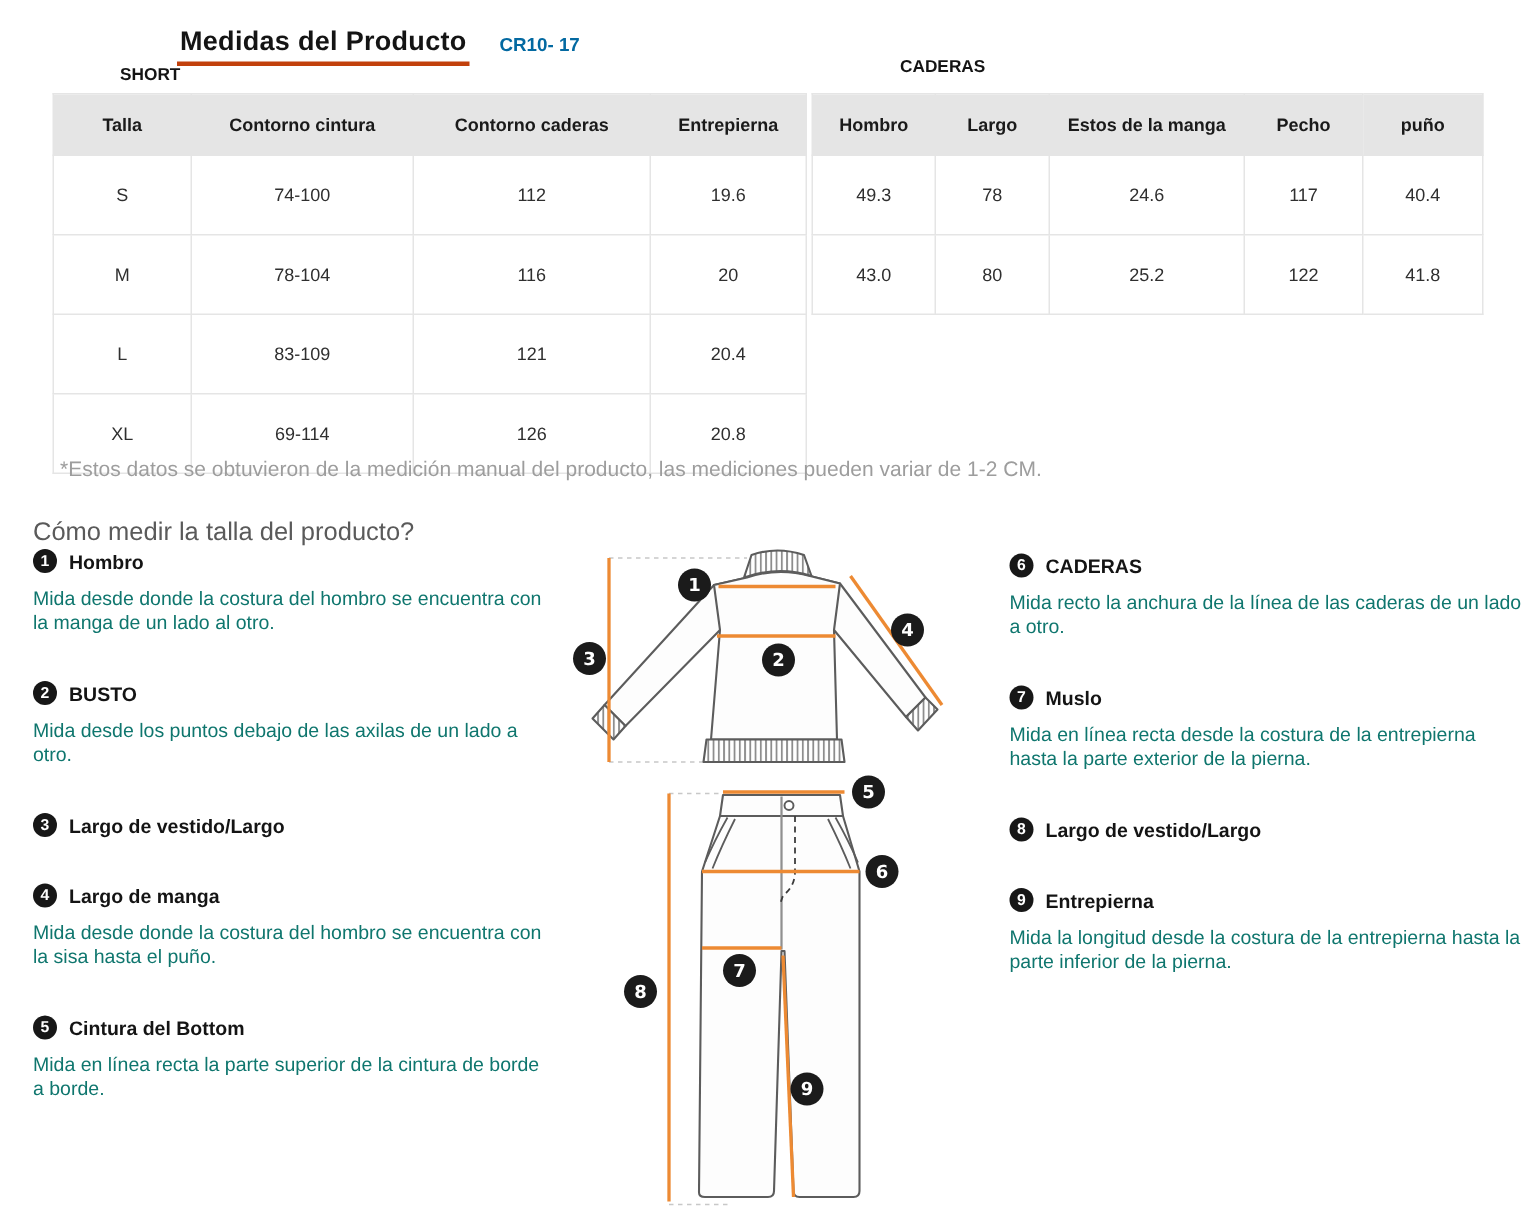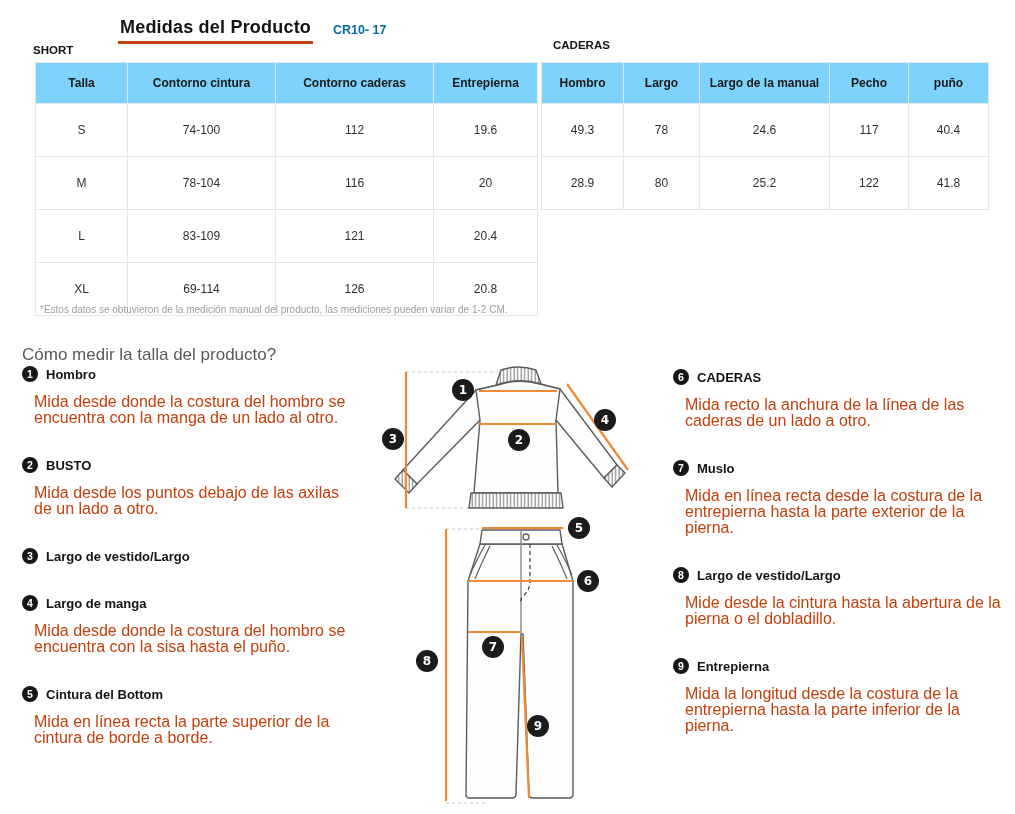--- a/index.html
+++ b/index.html
@@ -5,40 +5,40 @@
   html,body{margin:0;padding:0;}
   body{
     width:1015px;height:814px;position:relative;background:#ffffff;
     font-family:"Liberation Sans", sans-serif;overflow:hidden;
   }
   .page-title{
     position:absolute;left:118px;top:17px;font-size:18px;font-weight:bold;color:#141414;
     border-bottom:3px solid #c2410c;padding:0 2px 3px 2px;letter-spacing:.2px;
   }
   .product-code{position:absolute;left:333px;top:23px;font-size:12.5px;font-weight:bold;color:#0369a1;}
-  .table-label{position:absolute;font-size:11.5px;font-weight:bold;color:#141414;}
+  .table-label{position:absolute;font-size:11.5px;font-weight:bold;color:#141414;margin-left:47px;}
   #label-short{left:33px;top:44px;}
   #label-camisa{left:553px;top:39px;}
   .size-table{position:absolute;top:62px;border-collapse:collapse;table-layout:fixed;background:#fff;}
   #table-short{left:35px;width:502px;}
   #table-camisa{left:541px;width:447px;}
   .size-table th,.size-table td{border:1px solid #e5e5e5;text-align:center;vertical-align:middle;}
-  .size-table th{background:#7dd3fc;font-size:12px;font-weight:bold;color:#1a1a1a;height:38px;margin-top:41px;}
+  .size-table th{background:#e5e5e5;font-size:12px;font-weight:bold;color:#1a1a1a;height:38px;margin-top:41px;}
   .size-table td{font-size:12px;color:#2f2f2f;height:50px;}
-  .footnote{position:absolute;left:40px;top:304px;font-size:10px;color:#9d9d9d;}
+  .footnote{position:absolute;left:40px;top:304px;font-size:14px;color:#9d9d9d;}
   .section-heading{position:absolute;left:22px;top:327px;font-size:17px;color:#5a5a5a;margin-top:18px;}
   .ins-col{position:absolute;}
   #ins-left{left:22px;top:366px;width:348px;}
   #ins-right{left:673px;top:369px;width:342px;}
   .ins-item{margin-bottom:31px;}
   .ins-title-row{display:flex;align-items:center;gap:8px;margin-bottom:9px;}
   .badge{width:16px;height:16px;border-radius:50%;background:#171717;color:#fff;font-size:10.5px;
     font-weight:bold;display:flex;align-items:center;justify-content:center;flex:0 0 16px;}
   .ins-title{font-size:13px;font-weight:bold;color:#141414;}
-  .ins-desc{margin:12px;font-size:16px;color:#c2410c;line-height:16px;}
+  .ins-desc{margin:0;font-size:13px;color:#0f766e;line-height:16px;}
   .diagram{position:absolute;}
   #sweater-svg{left:380px;top:362px;}
   #pants-svg{left:402px;top:511px;}
   .garment{fill:#fdfdfd;stroke:#5c5c5c;stroke-width:1.4;stroke-linejoin:round;}
   .rib-fill{fill:url(#rib);}
   .seam{fill:none;stroke:#5c5c5c;stroke-width:1.2;}
   .meas{stroke:#ED8A33;stroke-width:2.2;fill:none;}
   .guide{stroke:#c8c8c8;stroke-width:1;stroke-dasharray:3 3;}
   .marker-circle{fill:#1b1b1b;}
   .marker-num{fill:#ffffff;font-size:12px;font-weight:bold;text-anchor:middle;
@@ -101,35 +101,35 @@
       <col style="width:82px">
       <col style="width:76px">
       <col style="width:130px">
       <col style="width:79px">
       <col style="width:80px">
     </colgroup>
   <thead>
     <tr>
       <th>Hombro</th>
       <th>Largo</th>
-      <th>Largo de la manual</th>
+      <th>Estos de la manga</th>
       <th>Pecho</th>
       <th>puño</th>
     </tr>
   </thead>
   <tbody>
     <tr>
       <td>49.3</td>
       <td>78</td>
       <td>24.6</td>
       <td>117</td>
       <td>40.4</td>
     </tr>
     <tr>
-      <td>28.9</td>
+      <td>43.0</td>
       <td>80</td>
       <td>25.2</td>
       <td>122</td>
       <td>41.8</td>
     </tr>
   </tbody>
 </table>
 
 <div class="footnote">*Estos datos se obtuvieron de la medición manual del producto, las mediciones pueden variar de 1-2 CM.</div>
 <div class="section-heading">Cómo medir la talla del producto?</div>
@@ -184,21 +184,20 @@
       <span class="badge">7</span>
       <span class="ins-title">Muslo</span>
     </div>
     <p class="ins-desc">Mida en línea recta desde la costura de la entrepierna hasta la parte exterior de la pierna.</p>
   </div>
   <div class="ins-item">
     <div class="ins-title-row">
       <span class="badge">8</span>
       <span class="ins-title">Largo de vestido/Largo</span>
     </div>
-    <p class="ins-desc">Mide desde la cintura hasta la abertura de la pierna o el dobladillo.</p>
   </div>
   <div class="ins-item">
     <div class="ins-title-row">
       <span class="badge">9</span>
 
       <span class="ins-title">Entrepierna</span>
     </div>
     <p class="ins-desc">Mida la longitud desde la costura de la entrepierna hasta la parte inferior de la pierna.</p>
   </div>
 </div>

